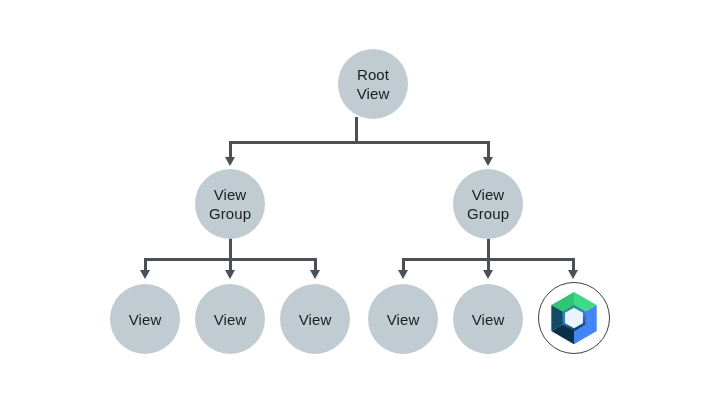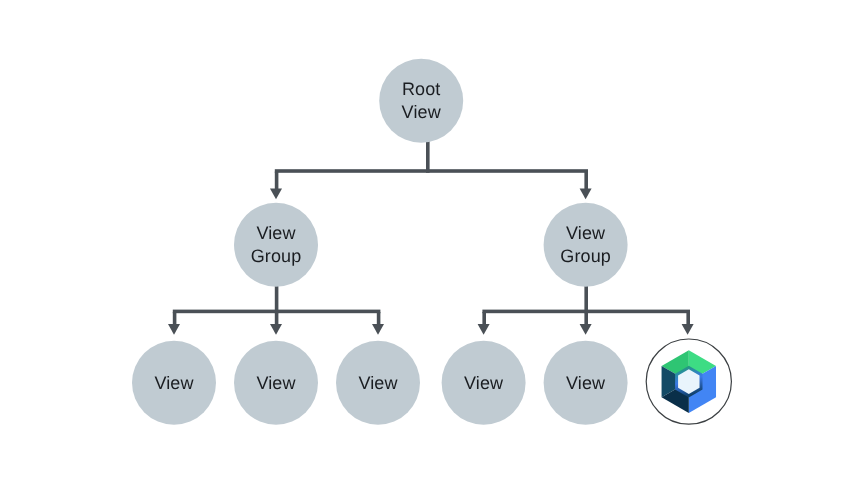--- a/index.html
+++ b/index.html
@@ -58,21 +58,21 @@
 
   <div class="line" style="left:486.5px;top:238px;width:3px;height:23px;"></div>
   <div class="line" style="left:401.5px;top:258px;width:173px;height:3px;"></div>
   <div class="line" style="left:401.5px;top:260px;width:3px;height:11px;"></div>
   <div class="arrow" style="left:397.5px;top:270px;"></div>
   <div class="line" style="left:486.5px;top:260px;width:3px;height:11px;"></div>
   <div class="arrow" style="left:482.5px;top:270px;"></div>
   <div class="line" style="left:571.5px;top:260px;width:3px;height:11px;"></div>
   <div class="arrow" style="left:567.5px;top:270px;"></div>
 
-  <div class="node" style="left:316px;top:49px;">
+  <div class="node" style="left:338px;top:49px;">
     <span class="node-label">Root
 View</span>
   </div>
 
   <div class="node" style="left:195px;top:169px;">
     <span class="node-label">View
 Group</span>
   </div>
   <div class="node" style="left:453px;top:169px;">
     <span class="node-label">View

